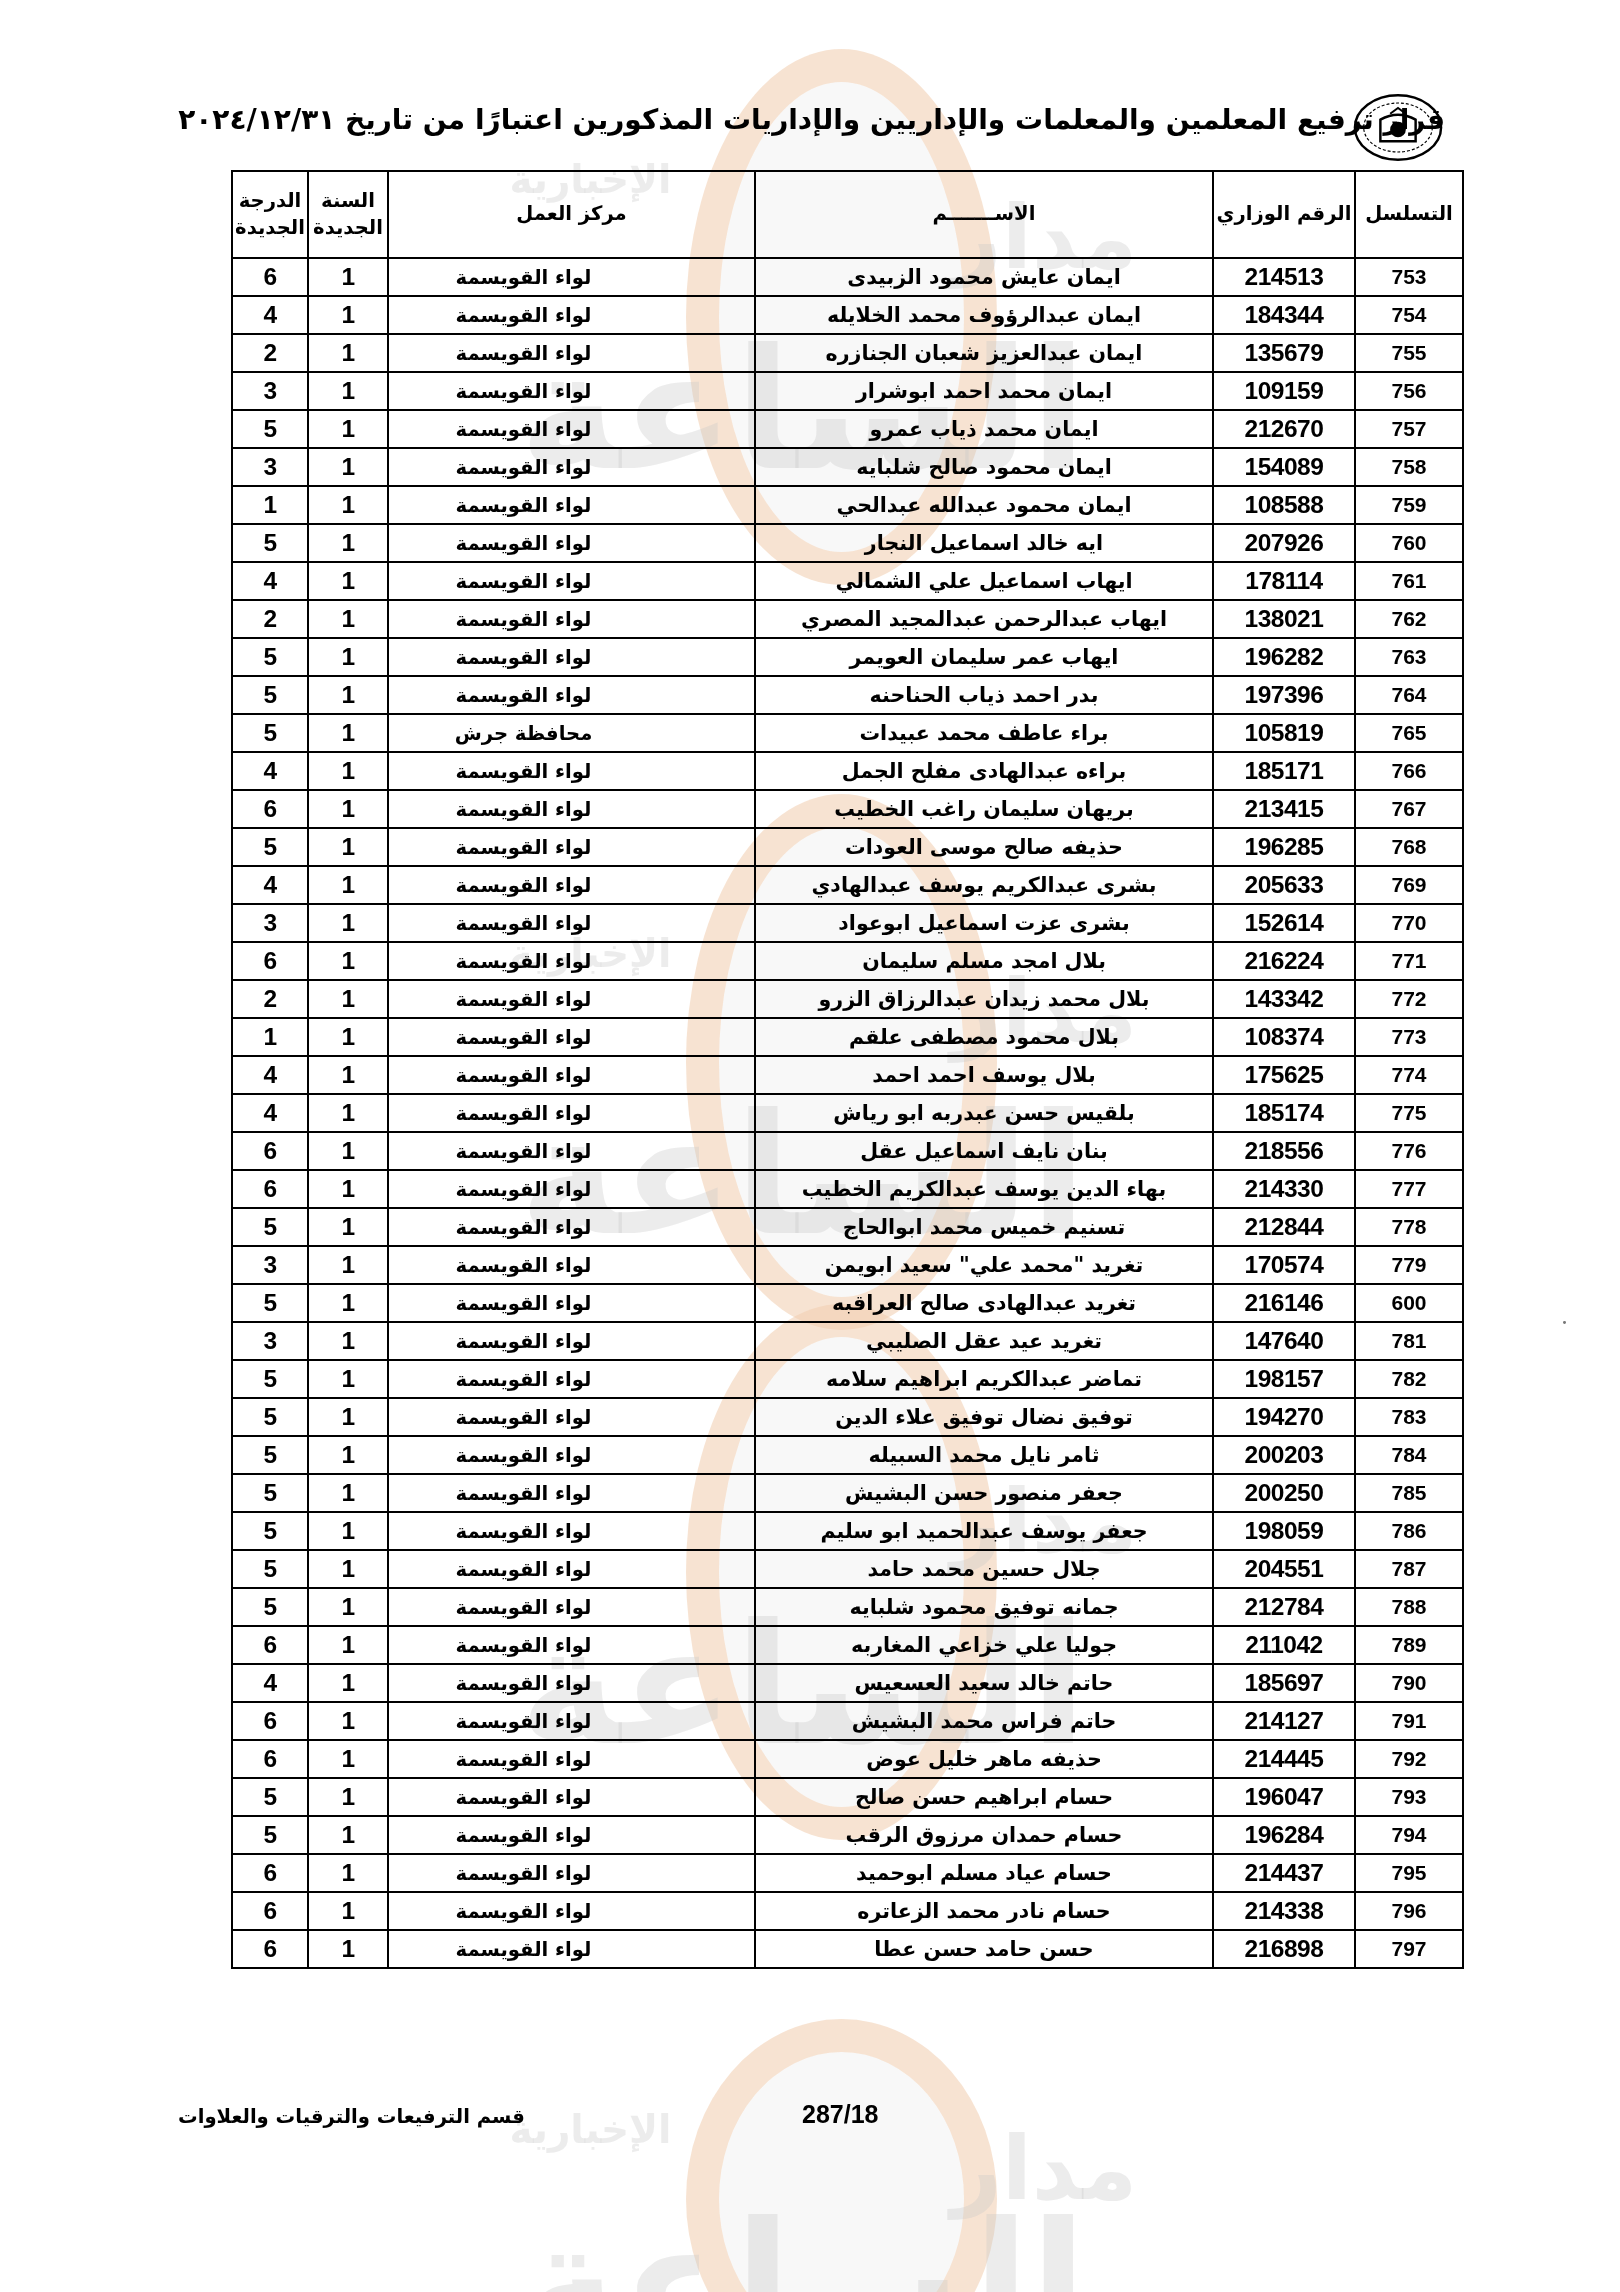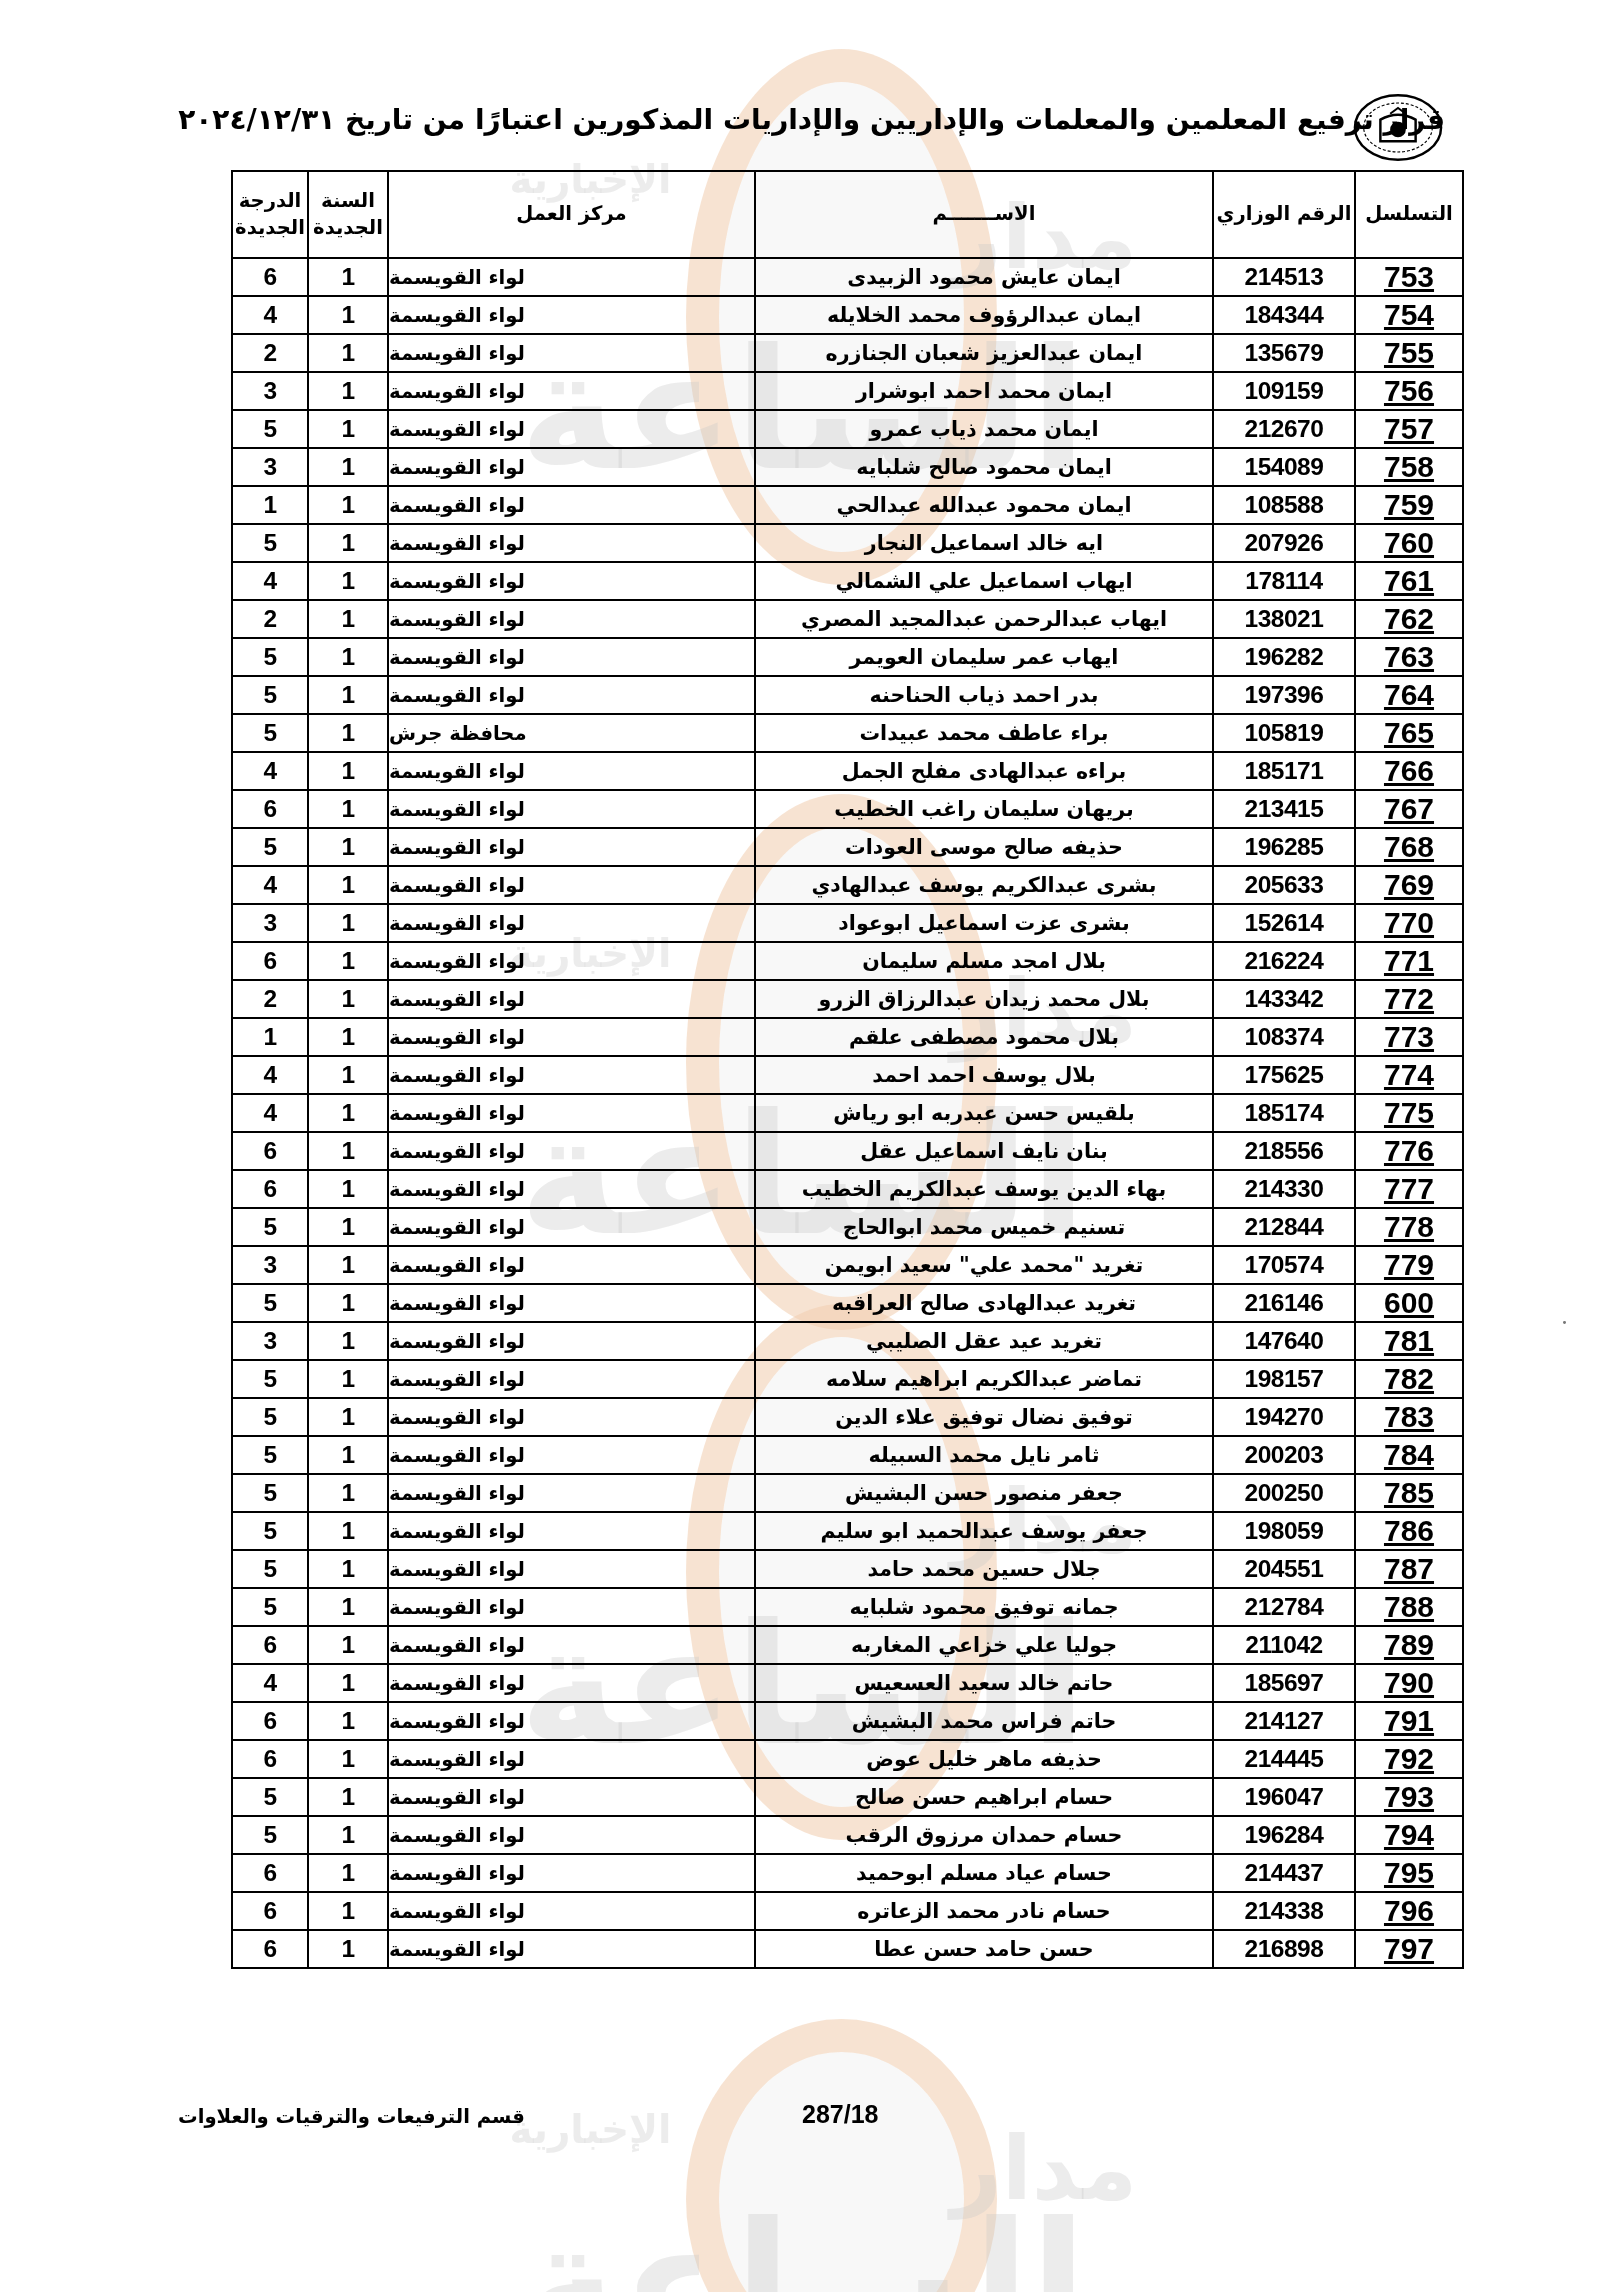--- a/index.html
+++ b/index.html
@@ -32,23 +32,23 @@
     border-collapse: collapse; direction: rtl; table-layout: fixed;
     font-family: "DejaVu Sans", sans-serif; font-weight: bold;
   }
   table.promo th, table.promo td {
     border: 2.5px solid #000; padding: 0; text-align: center; vertical-align: middle;
     background: transparent;
   }
   table.promo thead th { height: 85px; font-size: 19.6px; line-height: 26.5px; }
   table.promo tbody td { height: 36px; font-size: 20.6px; }
   table.promo td.num { font-family: "Liberation Sans", sans-serif; font-size: 24.5px; letter-spacing: -0.5px; }
-  table.promo td.seq { font-family: "Liberation Sans", sans-serif; font-size: 30px; text-decoration: underline; }
+  table.promo td.seq { font-family: "Liberation Sans", sans-serif; font-size: 21px; }
   table.promo td.name { font-size: 20.6px; }
-  table.promo td.place { font-size: 19.6px; text-align: left; padding-right: 96px; }
+  table.promo td.place { font-size: 19.6px; text-align: center; padding-right: 96px; }
   .footer-dept {
     position: absolute; top: 2105px; left: 178px; z-index: 2; direction: rtl;
     font-family: "DejaVu Sans", sans-serif; font-weight: bold; font-size: 19.6px; white-space: nowrap;
   }
   .footer-page {
     position: absolute; top: 2100px; left: 802px; z-index: 2;
     font-family: "Liberation Sans", sans-serif; font-weight: bold; font-size: 25px;
   }
   .stray-dot { position: absolute; left: 1563px; top: 1321px; width: 2.9px; height: 2.9px; background: #777; border-radius: 50%; }
 </style>

